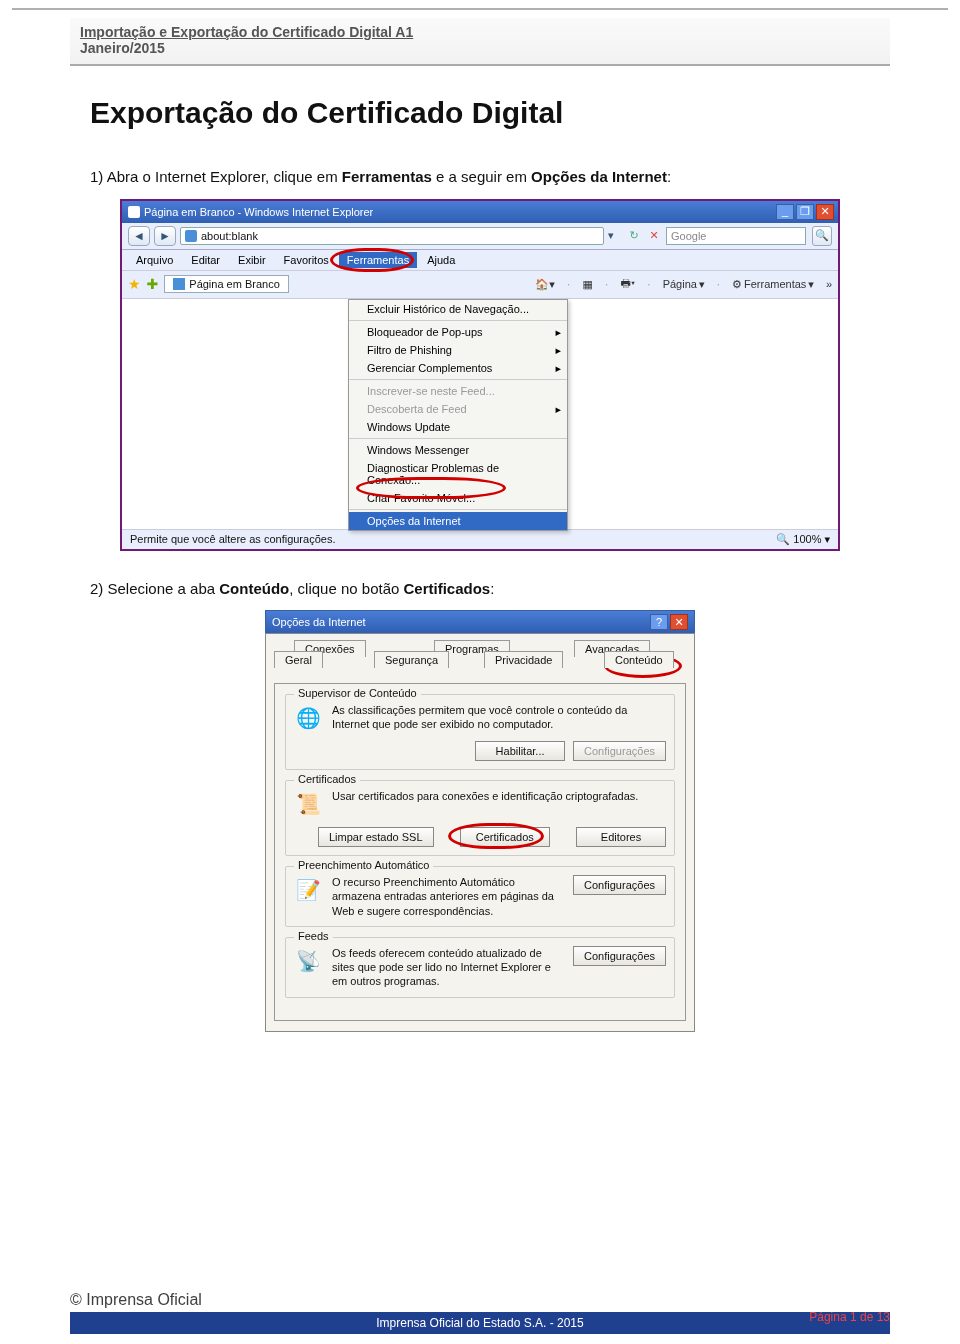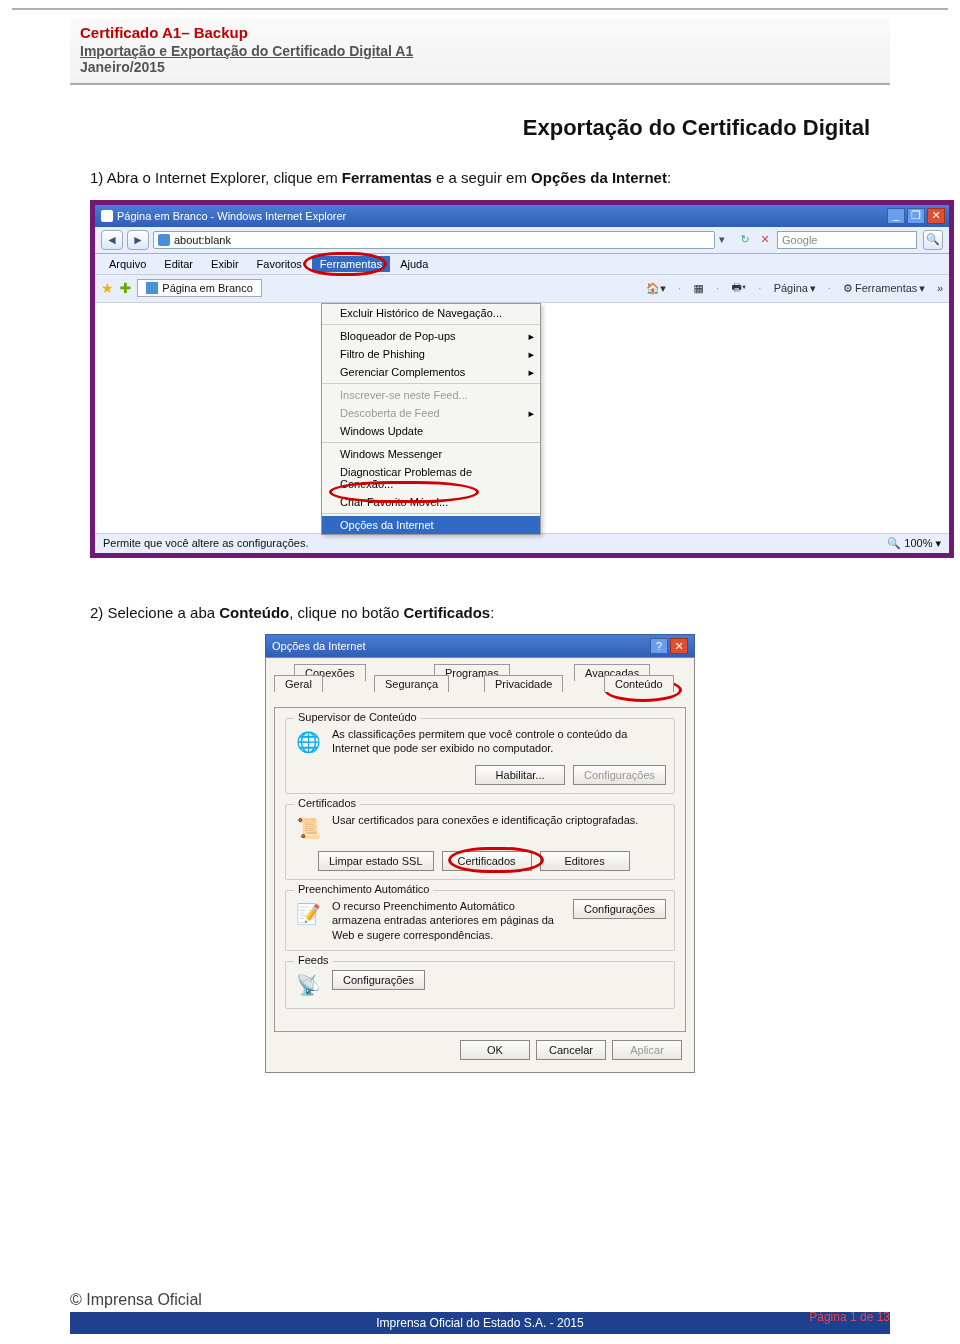--- a/index.html
+++ b/index.html
@@ -19,26 +19,26 @@
   .header-box {
     margin: 18px 70px 0 70px;
     padding: 6px 10px 8px 10px;
     border-bottom: 2px solid #aaa;
     background: linear-gradient(#fafafa, #f2f2f2);
   }
   .hdr-title { color: #c00000; font-weight: bold; font-size: 15px; margin-bottom: 2px; }
   .hdr-sub { color: #555; font-weight: bold; font-size: 14px; text-decoration: underline; }
   .hdr-date { color: #555; font-weight: bold; font-size: 14px; }
   .content { margin: 30px 90px 0 90px; color: #111; }
-  .main-title { text-align: right; font-weight: bold; font-size: 22px; margin: 12px 0 26px 0; }
+  .main-title { text-align: left; font-weight: bold; font-size: 30px; margin: 12px 0 36px 0; }
   .step-text { font-size: 15px; line-height: 1.5; margin-bottom: 10px; text-align: justify; }
   .step-text b { font-weight: bold; }
 
   
-  .ie-window { width: 864px; margin: 8px auto 44px auto; border: 5px solid #701a75; font-family: Tahoma, sans-serif; font-size: 11px; background:#fff; }
+  .ie-window { width: 720px; margin: 8px auto 27px auto; border: 2px solid #701a75; font-family: Tahoma, sans-serif; font-size: 11px; background:#fff; }
   .ie-titlebar { background: linear-gradient(#4a7dd6, #2f5fb3); color: #fff; height: 22px; display:flex; align-items:center; padding: 0 4px 0 6px; justify-content: space-between; }
   .ie-titlebar-left { display:flex; align-items:center; gap:4px; }
   .ie-titlebar-left .eicon { width:12px; height:12px; background:#fff; border-radius:2px; display:inline-block; }
   .win-btns { display:flex; gap:2px; }
   .win-btn { width:18px; height:16px; background:#6a9df0; border:1px solid #3a5f9f; display:flex; align-items:center; justify-content:center; color:#fff; font-size:11px; line-height:1; }
   .win-btn.cx { background:#e05030; border-color:#a03020; }
   .ie-addr { background:#e8eefc; border-bottom:1px solid #aac; padding:3px 6px; display:flex; align-items:center; gap:4px; }
   .nav-btn { width:22px; height:20px; border:1px solid #9ab; background:linear-gradient(#fff,#e0e8f5); border-radius:4px; display:flex; align-items:center; justify-content:center; color:#357; font-size:12px; }
   .addr-field { flex:1; display:flex; background:#fff; border:1px solid #8aa; border-radius:2px; padding:2px 4px; gap:4px; }
   .addr-field .eicon2{ width:12px;height:12px;background:#4a90d9;display:inline-block;border-radius:2px;}
@@ -103,21 +103,20 @@
   .foot-left { position:absolute; left:70px; bottom:2px; font-size:16px; color:#404040; line-height:1.3; }
   .foot-bar { background:#1f3f8f; color:#fff; text-align:center; padding:4px 0; margin:0 70px; font-size:12px; position:relative; }
   .foot-page { position:absolute; right:70px; bottom:10px; font-size:12px; color:#ef4444; }
 </style>
 </head>
 <body>
 
 <div class="page-border"></div>
 
 <div class="header-box">
-  <div class="hdr-title">Certificado A1– Backup</div>
   <div class="hdr-sub">Importação e Exportação do Certificado Digital A1</div>
   <div class="hdr-date">Janeiro/2015</div>
 </div>
 
 <div class="content">
   <div class="main-title">Exportação do Certificado Digital</div>
 
   <p class="step-text">
     <span>1) Abra o Internet Explorer, clique em </span><b>Ferramentas</b><span> e a seguir em </span><b>Opções da Internet</b><span>:</span>
   </p>
@@ -242,21 +241,21 @@
             <div class="dbtn disabled">Configurações</div>
           </div>
         </div>
 
         <div class="group" style="position:relative;">
           <div class="group-legend">Certificados</div>
           <div class="group-row">
             <div class="gicon">📜</div>
             <div class="gtext">Usar certificados para conexões e identificação criptografadas.</div>
           </div>
-          <div class="btn-row" style="justify-content:flex-start;padding-left:24px;">
+          <div class="btn-row" style="justify-content:space-between;padding-left:24px;">
             <div class="dbtn">Limpar estado SSL</div>
             <div class="dbtn">Certificados</div>
             <div class="dbtn">Editores</div>
           </div>
           <div class="red-circle-4"></div>
         </div>
 
         <div class="group">
           <div class="group-legend">Preenchimento Automático</div>
           <div class="group-row">
@@ -265,31 +264,27 @@
             <div>
                 <div class="dbtn">Configurações</div>
               </div>
           </div>
         </div>
 
         <div class="group">
           <div class="group-legend">Feeds</div>
           <div class="group-row">
             <div class="gicon">📡</div>
+            <div class="gtext">Os feeds oferecem conteúdo atualizado de sites que pode ser lido no Internet Explorer e em outros programas.</div>
             <div>
                 <div class="dbtn">Configurações</div>
               </div>
           </div>
         </div>
 
-      </div>
-      <div class="dlg-foot">
-        <div class="dbtn" style="min-width:70px">OK</div>
-        <div class="dbtn" style="min-width:70px">Cancelar</div>
-        <div class="dbtn disabled" style="min-width:70px">Aplicar</div>
       </div>
     </div>
   </div>
 
 </div>
 
 <div class="footer">
   <div class="foot-left">
     <span>© Imprensa Oficial</span><br>
     <span>Todos os direitos reservados.</span>

